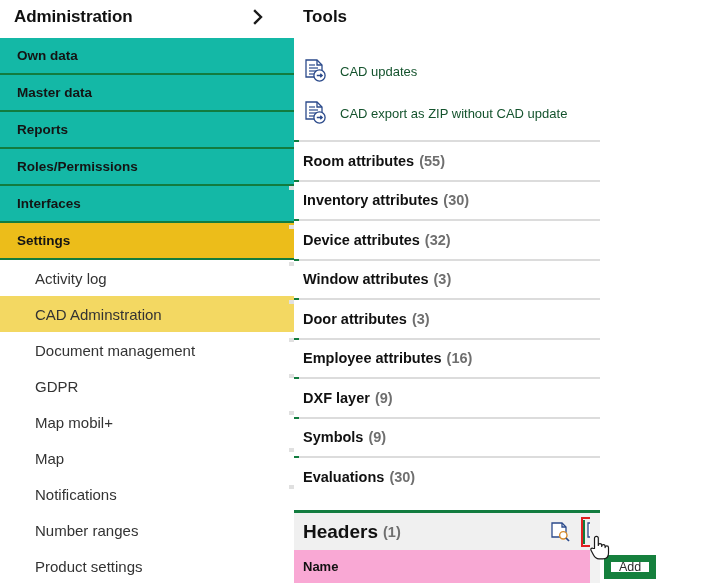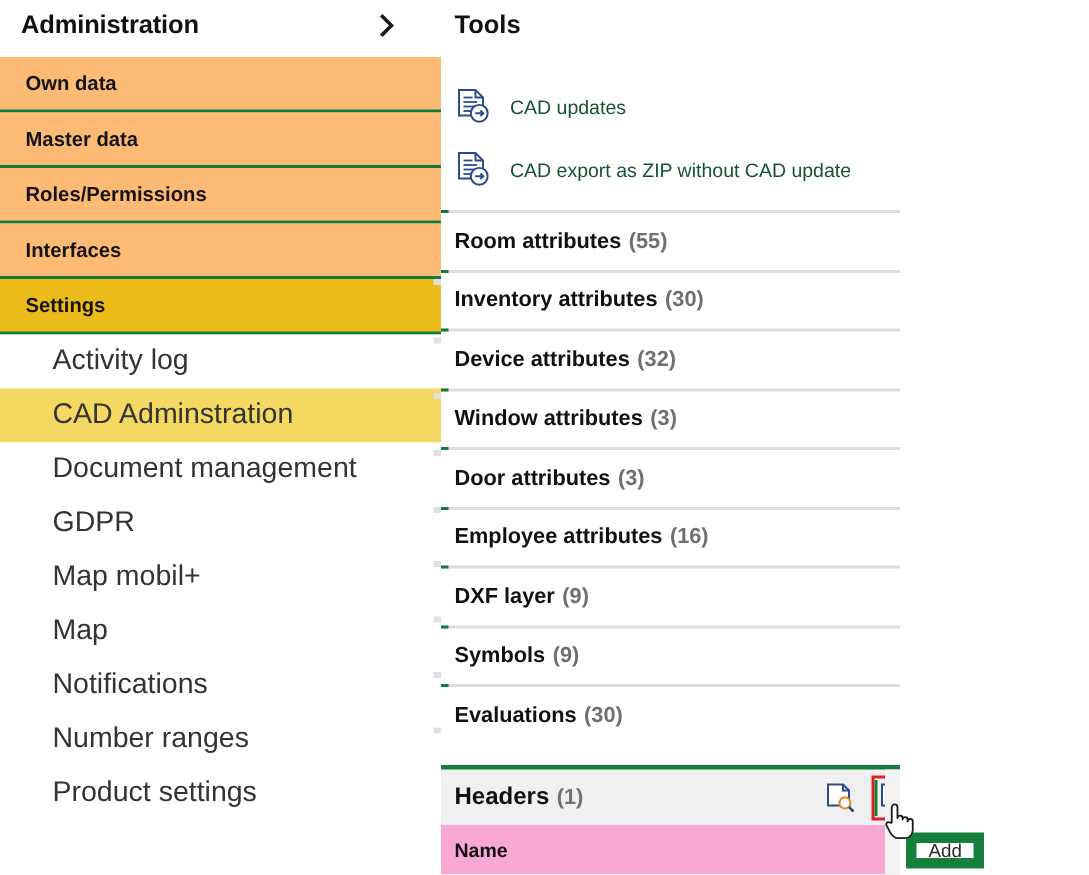--- a/index.html
+++ b/index.html
@@ -60,33 +60,33 @@
   .nav-item {
     height: 37px;
     display: flex;
     align-items: center;
     box-sizing: border-box;
     font-size: 13.5px;
     font-weight: bold;
     color: #141414;
     padding-left: 17px;
     border-bottom: 2px solid #127c3f;
-    background: #fdba74;
+    background: #14b8a6;
     cursor: pointer;
   }
   .nav-item.active {
     background: #ecbd1a;
   }
 
   .sub-item {
     height: 36px;
     display: flex;
     align-items: center;
     box-sizing: border-box;
-    font-size: 19px;
+    font-size: 15px;
     font-weight: normal;
     color: #333333;
     padding-left: 35px;
     background: #ffffff;
     cursor: pointer;
   }
   .sub-item.active {
     background: #f3d862;
   }
 
@@ -195,21 +195,21 @@
     width: 431px;
     height: 40px;
     background: #f0f0f0;
     border-top: 3px solid #127c3f;
     box-sizing: border-box;
     display: flex;
     align-items: center;
     padding-left: 9px;
   }
   .headers-title {
-    font-size: 16px;
+    font-size: 19px;
     font-weight: bold;
     color: #111111;
   }
   .headers-count {
     font-size: 14.5px;
     font-weight: bold;
     color: #6f6f6f;
     margin-left: 5px;
   }
   .toolbar {
@@ -318,20 +318,23 @@
         </svg>
       </span>
     </div>
 
     <div class="nav-top">
       <div class="nav-item">
         <span>Own data</span>
       </div>
       <div class="nav-item">
         <span>Master data</span>
+      </div>
+      <div class="nav-item">
+        <span>Reports</span>
       </div>
       <div class="nav-item">
         <span>Roles/Permissions</span>
       </div>
       <div class="nav-item">
         <span>Interfaces</span>
       </div>
       <div class="nav-item active">
         <span>Settings</span>
       </div>

